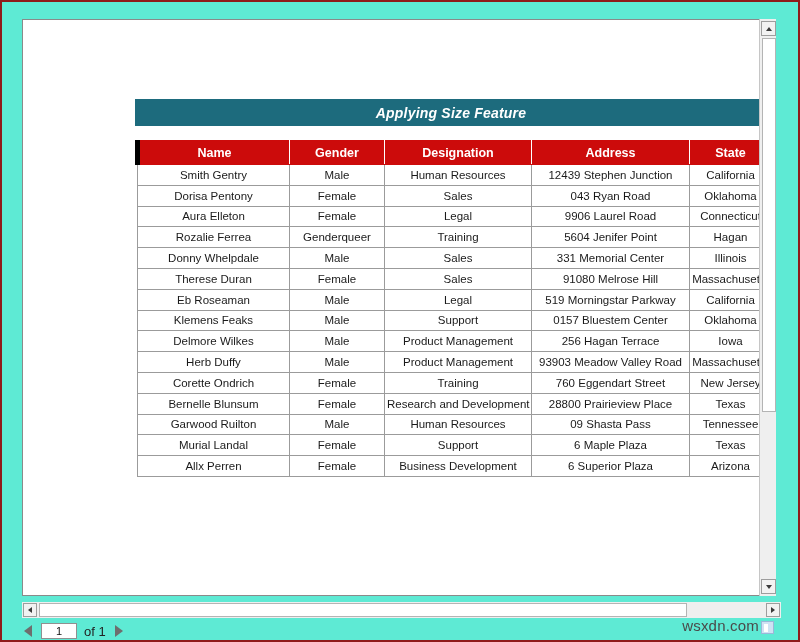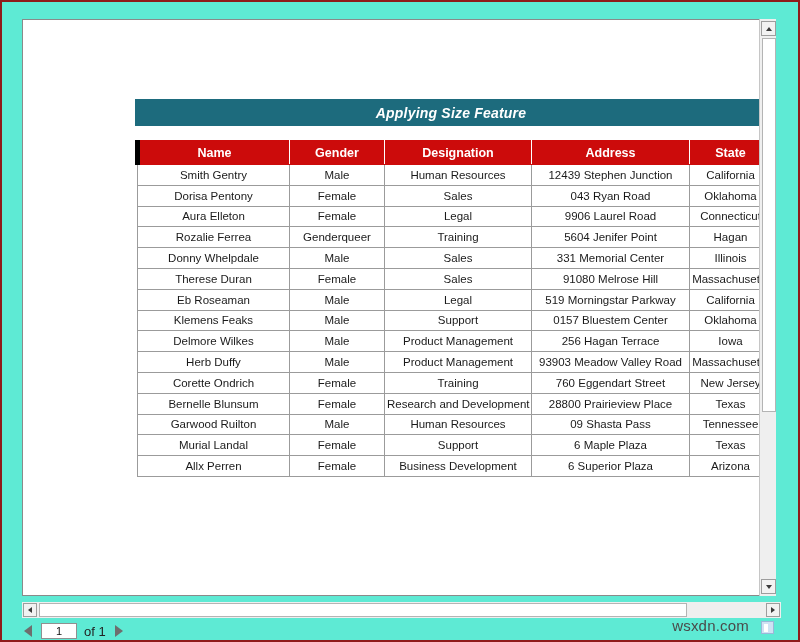--- a/index.html
+++ b/index.html
@@ -252,21 +252,21 @@
     white-space: nowrap;
   }
 
   
   #watermark {
     position: absolute;
     right: 24px;
     bottom: 6px;
     display: flex;
     align-items: flex-end;
-    gap: 12px;
+    gap: 2px;
   }
   #watermark-text {
     font-size: 15px;
     color: #4a4a4a;
     letter-spacing: .2px;
   }
   #watermark-glyph {
     width: 13px;
     height: 13px;
     background: #cfe2f3;

